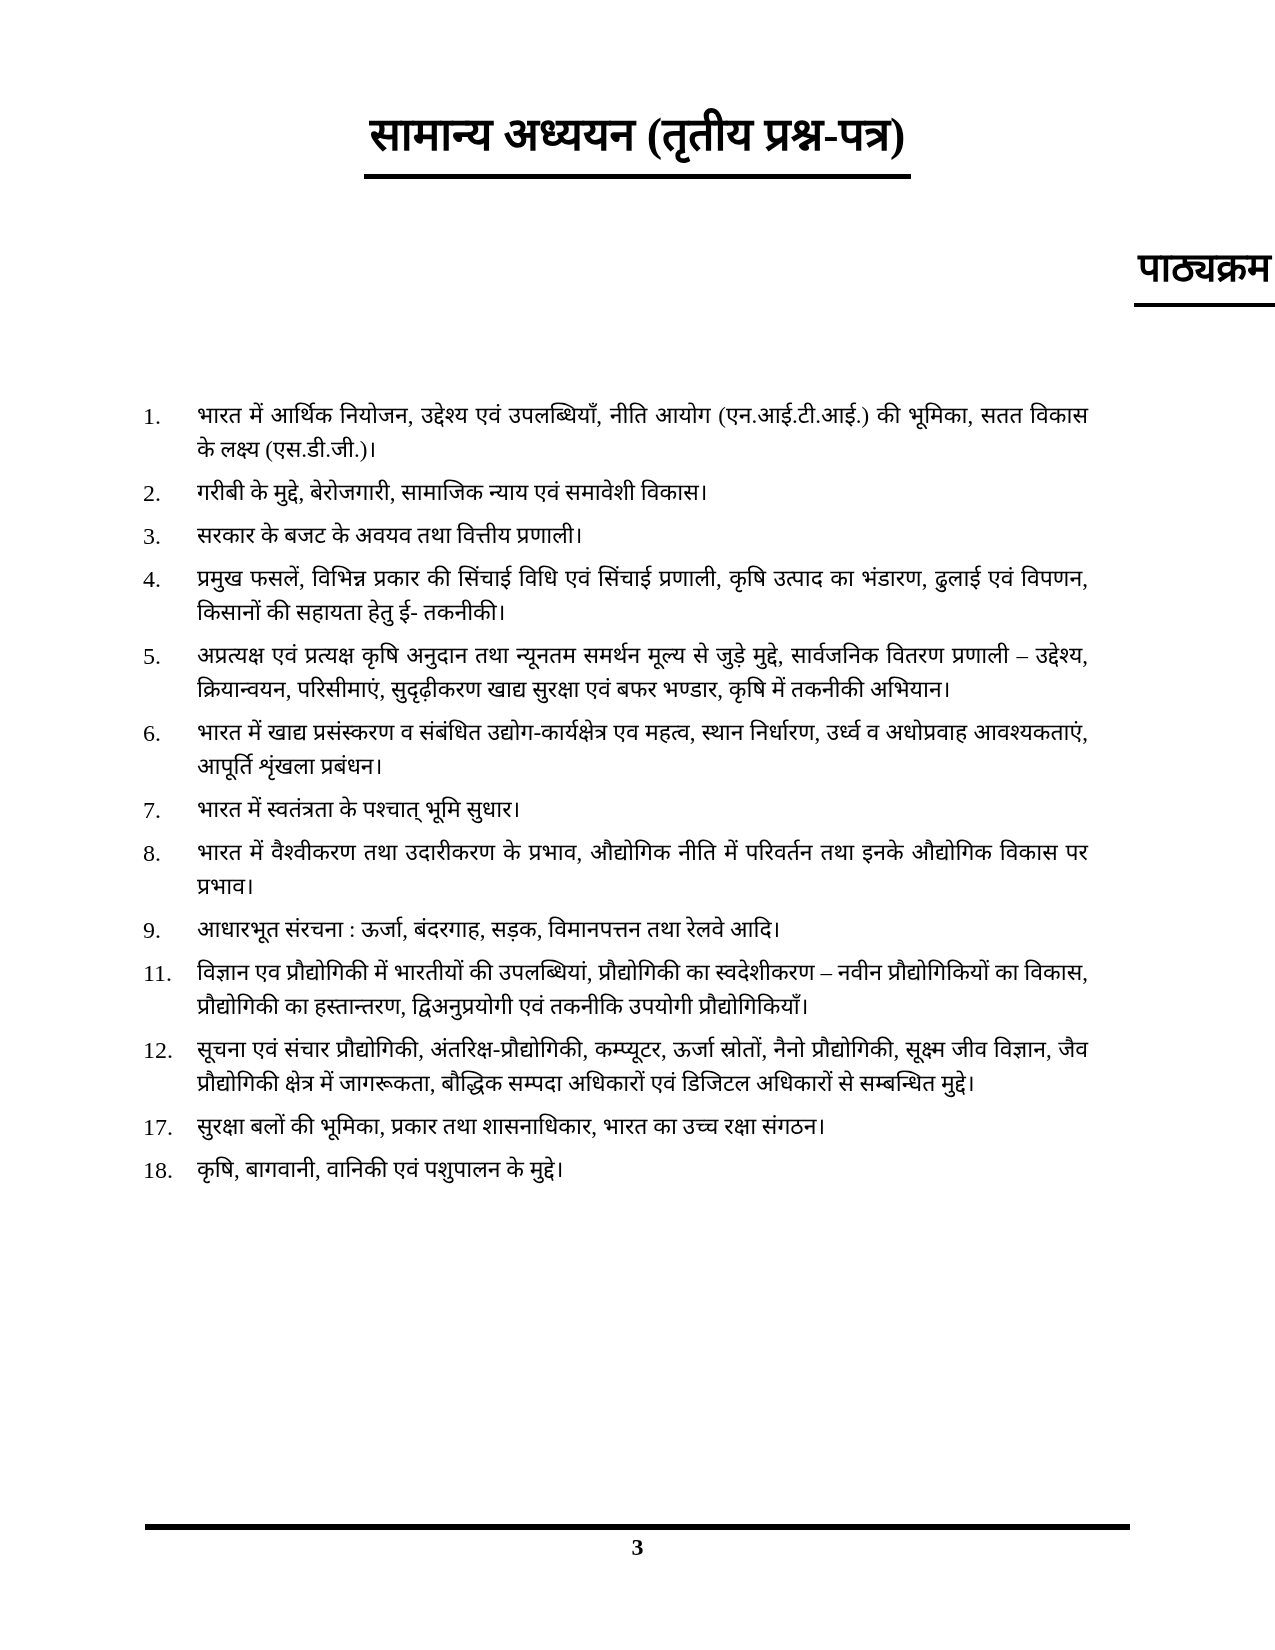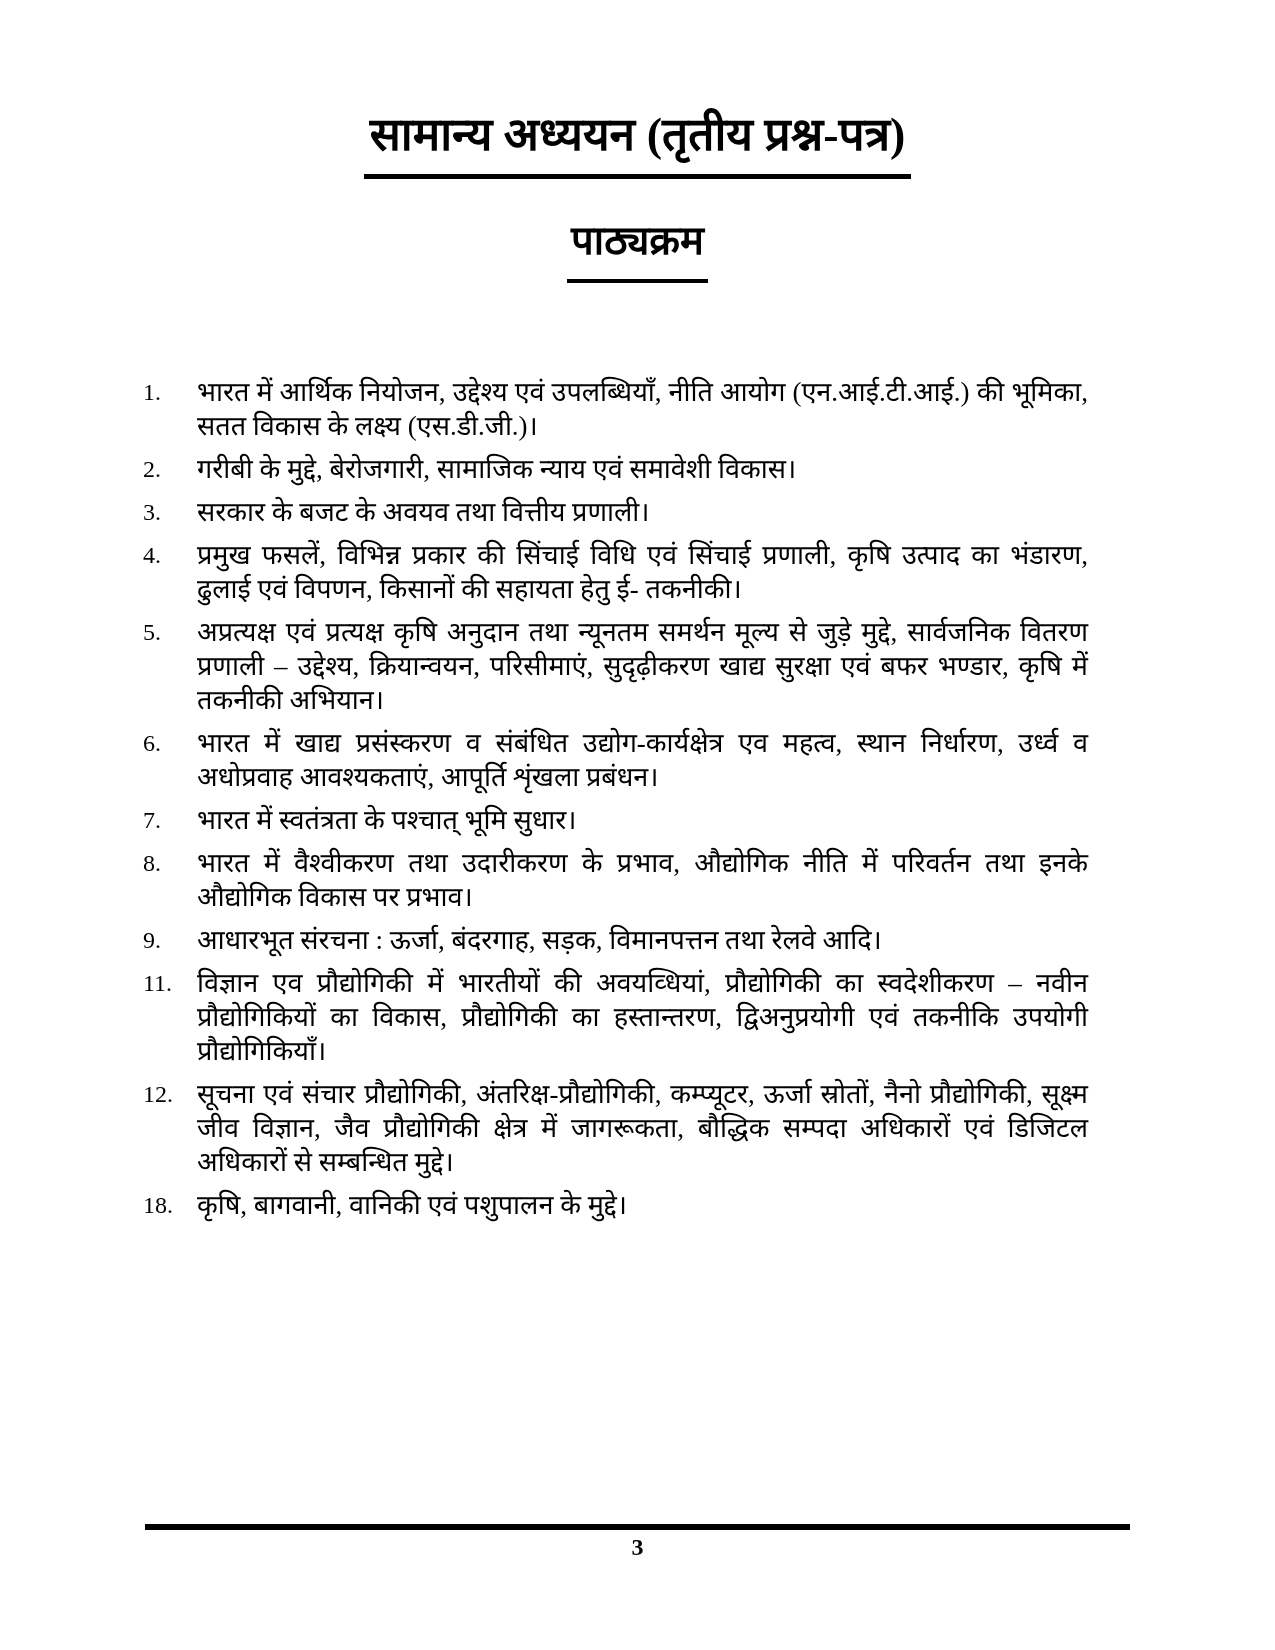--- a/index.html
+++ b/index.html
@@ -24,23 +24,22 @@
   .doc-title {
     display: inline-block;
     font-size: 46px;
     font-weight: bold;
     line-height: 1.25;
     padding: 0 6px 10px 6px;
     border-bottom: 5px solid #000;
     white-space: nowrap;
   }
   .subtitle-block {
-    text-align: center;
-    margin-top: 40px;
-    font-family: Liberation Mono, monospace;
+    text-align: right;
+    margin-top: 64px;
   }
   .doc-subtitle {
     display: inline-block;
     font-size: 40px;
     font-weight: bold;
     line-height: 1.25;
     padding: 0 4px 10px 4px;
     border-bottom: 4px solid #000;
     white-space: nowrap;
   }
@@ -53,21 +52,21 @@
     margin-bottom: 9px;
   }
   .item-num {
     flex: 0 0 54px;
     font-size: 24px;
     line-height: 34px;
     font-family: "Liberation Serif", "DejaVu Serif", serif;
   }
   .item-text {
     flex: 1;
-    font-size: 27px;
+    font-size: 23px;
     line-height: 34px;
     text-align: justify;
   }
   .footer-rule {
     position: absolute;
     left: 145px;
     top: 1524px;
     width: 985px;
     height: 6px;
     background: #000000;
@@ -137,32 +136,36 @@
   </div>
 
   <div class="item">
     <div class="item-num">9.</div>
     <div class="item-text">आधारभूत संरचना : ऊर्जा, बंदरगाह, सड़क, विमानपत्तन तथा रेलवे आदि।</div>
   </div>
 
 
   <div class="item">
     <div class="item-num">11.</div>
-    <div class="item-text">विज्ञान एव प्रौद्योगिकी में भारतीयों की अवयव्धियां, प्रौद्योगिकी का स्वदेशीकरण – नवीन प्रौद्योगिकियों का विकास, प्रौद्योगिकी का हस्तान्तरण, द्विअनुप्रयोगी एवं तकनीकि उपयोगी प्रौद्योगिकियाँ।</div>
+    <div class="item-text">विज्ञान एव प्रौद्योगिकी में भारतीयों की उपलब्धियां, प्रौद्योगिकी का स्वदेशीकरण – नवीन प्रौद्योगिकियों का विकास, प्रौद्योगिकी का हस्तान्तरण, द्विअनुप्रयोगी एवं तकनीकि उपयोगी प्रौद्योगिकियाँ।</div>
   </div>
 
   <div class="item">
     <div class="item-num">12.</div>
     <div class="item-text">सूचना एवं संचार प्रौद्योगिकी, अंतरिक्ष-प्रौद्योगिकी, कम्प्यूटर, ऊर्जा स्रोतों, नैनो प्रौद्योगिकी, सूक्ष्म जीव विज्ञान, जैव प्रौद्योगिकी क्षेत्र में जागरूकता, बौद्धिक सम्पदा अधिकारों एवं डिजिटल अधिकारों से सम्बन्धित मुद्दे।</div>
   </div>
 
 
 
 
 
+  <div class="item">
+    <div class="item-num">17.</div>
+    <div class="item-text">सुरक्षा बलों की भूमिका, प्रकार तथा शासनाधिकार, भारत का उच्च रक्षा संगठन।</div>
+  </div>
 
   <div class="item">
     <div class="item-num">18.</div>
     <div class="item-text">कृषि, बागवानी, वानिकी एवं पशुपालन के मुद्दे।</div>
   </div>
 </div>
 
   <div class="footer-rule"></div>
 
   <div class="page-number">3</div>

